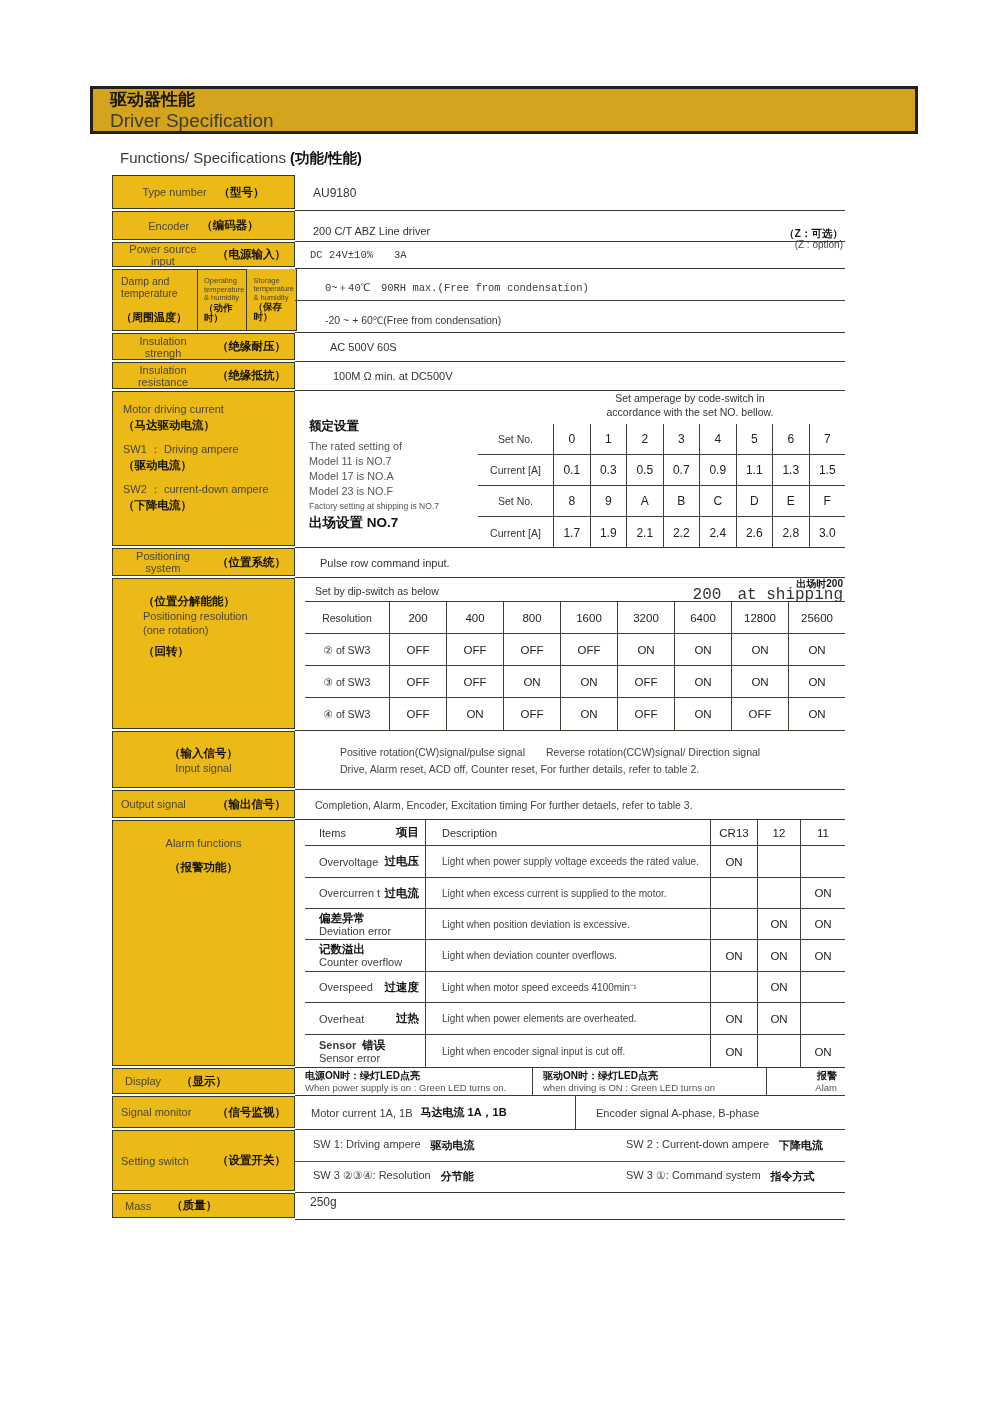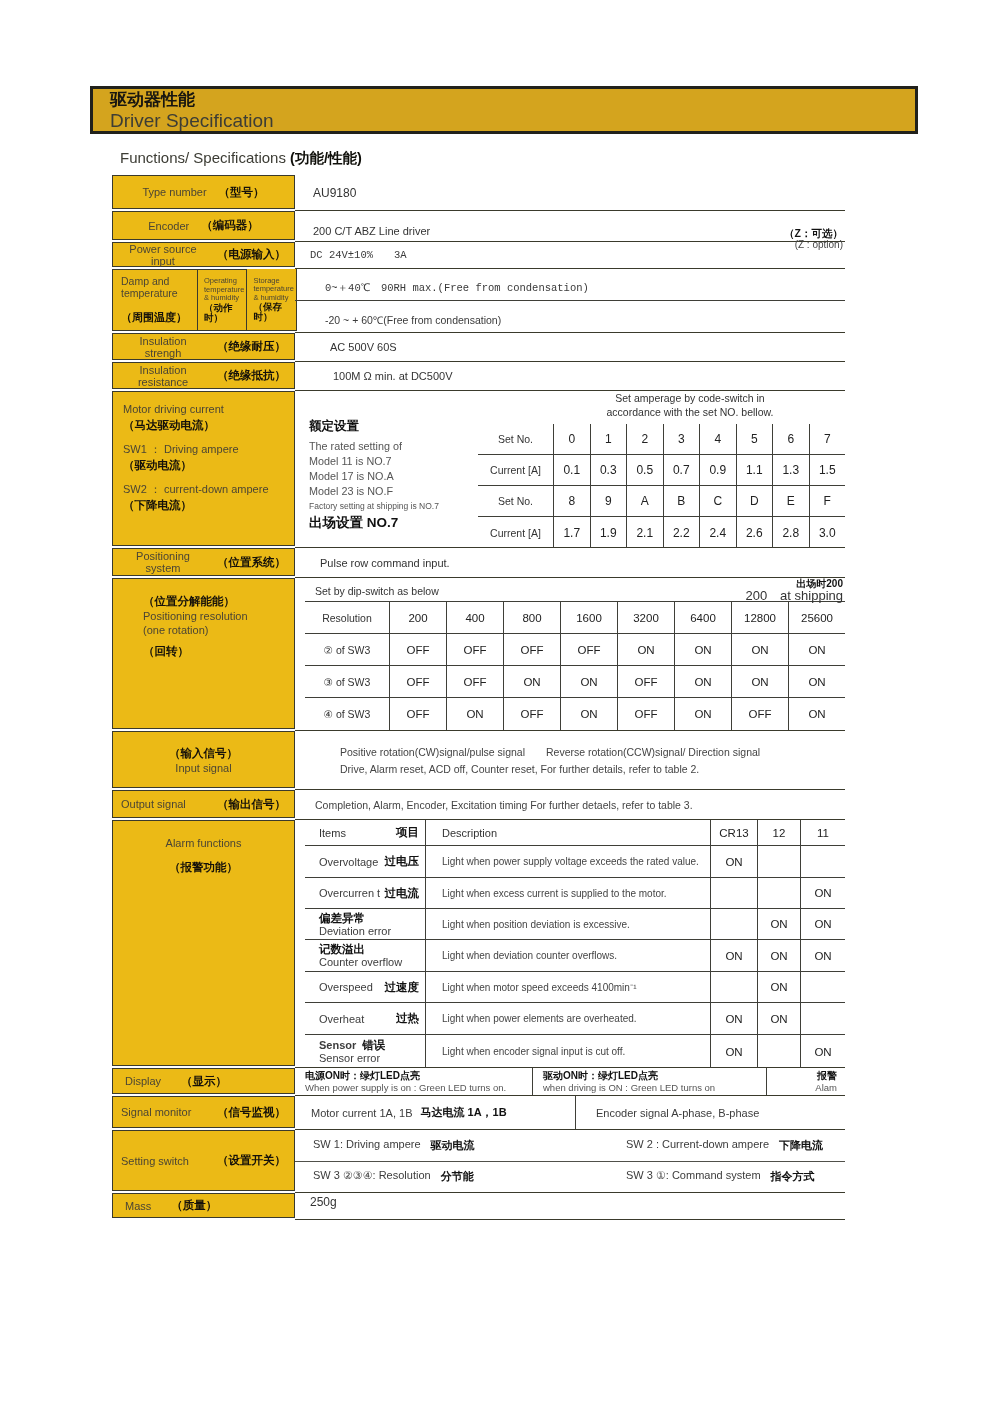--- a/index.html
+++ b/index.html
@@ -64,21 +64,21 @@
   .amp-lab{width:75px;display:flex;align-items:center;justify-content:center;
            font-size:10.5px;color:#333;}
   .amp-cell{width:36.5px;box-sizing:border-box;border-left:1.2px solid #3f3f38;
             display:flex;align-items:center;justify-content:center;font-size:12px;color:#222;}
   
   .res-wrap{flex:1;display:flex;flex-direction:column;border-bottom:1.5px solid #3a3a2c;box-sizing:border-box;}
   .res-strip{height:25px;position:relative;}
   .res-note{position:absolute;left:20px;bottom:4px;font-size:10.5px;color:#333;}
   .res-ship{position:absolute;right:2px;top:0;text-align:right;line-height:11.5px;}
   .res-ship .s-zh{font-size:10px;font-weight:bold;color:#111;}
-  .res-ship .s-en{font-size:13px;color:#333;}
+  .res-ship .s-en{font-size:16px;color:#333;font-family:Liberation Mono, monospace;}
   .res-table{margin-left:10px;width:540px;border-top:1.3px solid #3f3f38;box-sizing:border-box;}
   .res-row{display:flex;height:32px;border-bottom:1.3px solid #3f3f38;box-sizing:border-box;}
   .res-row.last{border-bottom:none;}
   .res-lab{width:84px;display:flex;align-items:center;justify-content:center;
            font-size:10.5px;color:#333;}
   .res-cell{width:57px;box-sizing:border-box;border-left:1.2px solid #3f3f38;
             display:flex;align-items:center;justify-content:center;font-size:11.5px;color:#222;}
   
   .lbl-posres{align-items:flex-start;text-align:left;padding:14px 4px 2px 30px;
               flex-direction:column;justify-content:flex-start;gap:0;}

